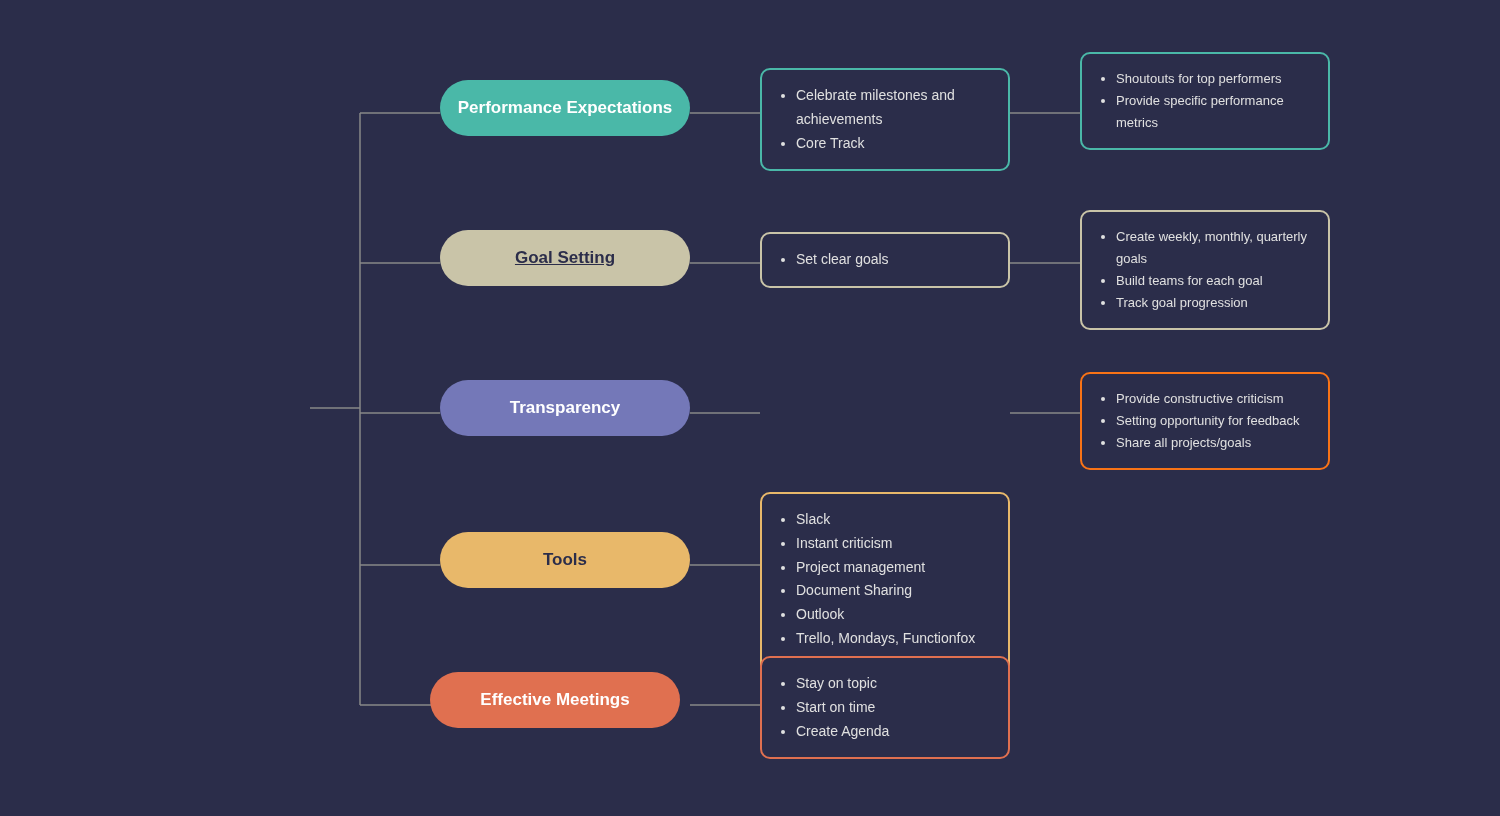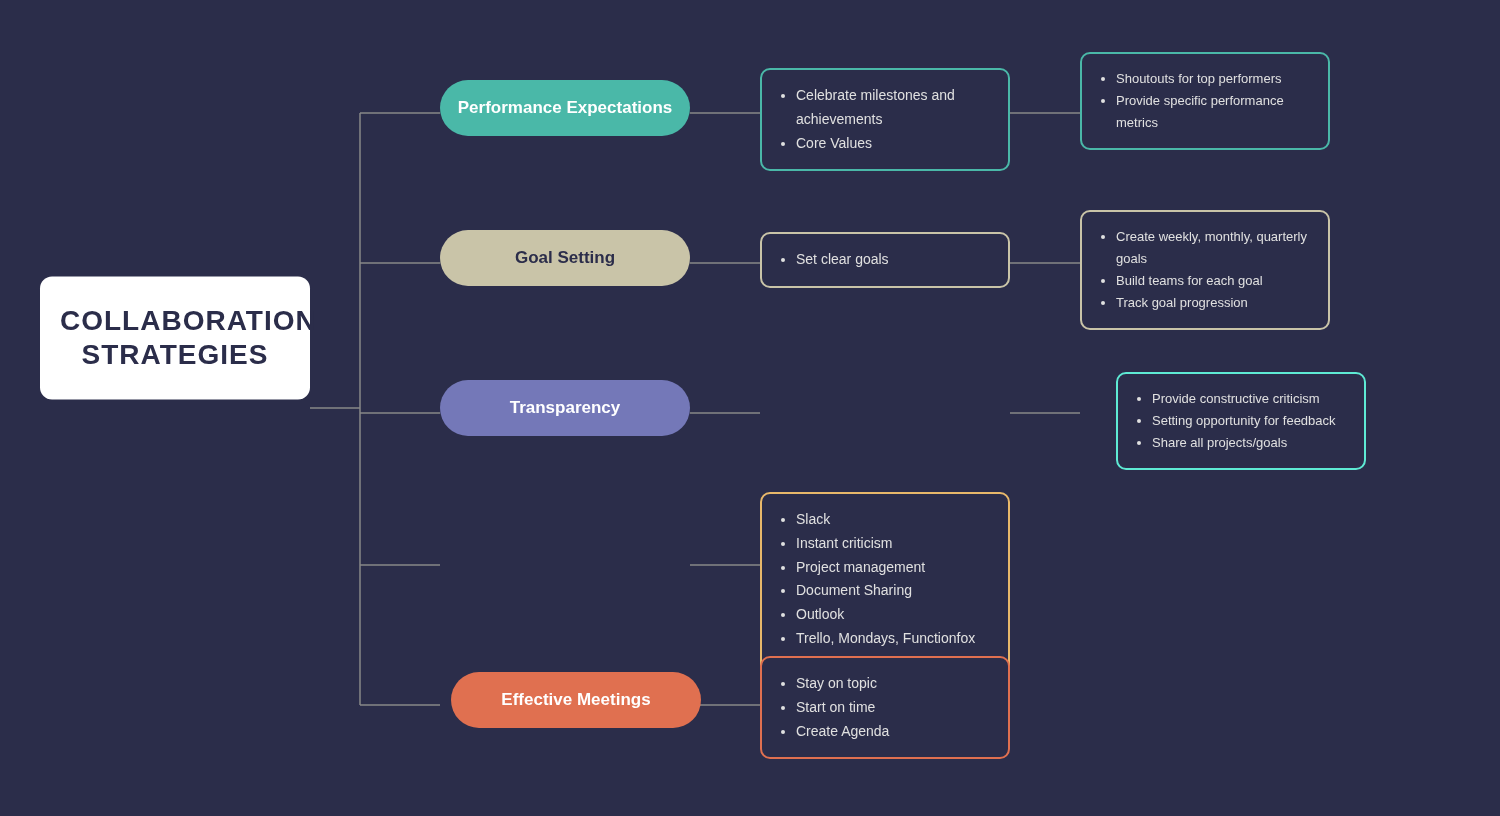--- a/index.html
+++ b/index.html
@@ -91,21 +91,21 @@
     .perf-exp { background-color: #4ab8a8; color: #fff; }
     .perf-exp-border { border: 2px solid #4ab8a8; }
     .perf-exp-border3 { border: 2px solid #4ab8a8; }
 
     .goal-setting { background-color: #c9c4a8; color: #2b2d4a; }
     .goal-border { border: 2px solid #c9c4a8; }
     .goal-border3 { border: 2px solid #c9c4a8; }
 
     .transparency { background-color: #7478b8; color: #fff; }
     .trans-border { border: 2px solid #7478b8; }
-    .trans-border3 { border: 2px solid #5eead4; margin-left: 36px; }
+    .trans-border3 { border: 2px solid #f97316; }
 
     .tools { background-color: #e8b86a; color: #2b2d4a; }
     .tools-border { border: 2px solid #e8b86a; }
 
     .effective-meetings { background-color: #e07050; color: #fff; }
     .meetings-border { border: 2px solid #e07050; }
   </style>
 </head>
 <body>
 
@@ -137,44 +137,40 @@
 
     <line x1="690" y1="705" x2="760" y2="705" stroke="#888" stroke-width="1.5"></line>
 
     <line x1="1010" y1="113" x2="1080" y2="113" stroke="#888" stroke-width="1.5"></line>
 
     <line x1="1010" y1="263" x2="1080" y2="263" stroke="#888" stroke-width="1.5"></line>
 
     <line x1="1010" y1="413" x2="1080" y2="413" stroke="#888" stroke-width="1.5"></line>
   </svg>
 
-  <div class="root-node" style="top: calc(50% - 70px);">
-    <span style="white-space:pre-line; display:block;">COLLABORATION
-STRATEGIES</span>
-  </div>
 
   <div class="branch-node perf-exp" style="left:440px; top:80px;">
     <span>Performance Expectations</span>
   </div>
 
   <div class="level2-node perf-exp-border" style="left:760px; top:68px;">
     <ul>
       <li>Celebrate milestones and achievements</li>
-      <li>Core Values</li>
+      <li>Core Track</li>
     </ul>
   </div>
 
   <div class="level3-node perf-exp-border3" style="left:1080px; top:52px;">
     <ul>
       <li>Shoutouts for top performers</li>
       <li>Provide specific performance metrics</li>
     </ul>
   </div>
 
-  <div class="branch-node goal-setting" style="left:440px; top:230px;">
+  <div class="branch-node goal-setting" style="left:440px; top:230px;text-decoration:underline;">
     <span>Goal Setting</span>
   </div>
 
   <div class="level2-node goal-border" style="left:760px; top:232px;">
     <ul>
       <li>Set clear goals</li>
     </ul>
   </div>
 
   <div class="level3-node goal-border3" style="left:1080px; top:210px;">
@@ -191,34 +187,37 @@
 
 
   <div class="level3-node trans-border3" style="left:1080px; top:372px;">
     <ul>
       <li>Provide constructive criticism</li>
       <li>Setting opportunity for feedback</li>
       <li>Share all projects/goals</li>
     </ul>
   </div>
 
+  <div class="branch-node tools" style="left:440px; top:532px;">
+    <span>Tools</span>
+  </div>
 
   <div class="level2-node tools-border" style="left:760px; top:492px;">
     <ul>
       <li>Slack</li>
       <li>Instant criticism</li>
       <li>Project management</li>
       <li>Document Sharing</li>
       <li>Outlook</li>
       <li>Trello, Mondays, Functionfox</li>
       <li>Google, Airdoc, Venngage</li>
     </ul>
   </div>
 
-  <div class="branch-node effective-meetings" style="left:451px; top:672px;">
+  <div class="branch-node effective-meetings" style="left:430px; top:672px;">
     <span>Effective Meetings</span>
   </div>
 
   <div class="level2-node meetings-border" style="left:760px; top:656px;">
     <ul>
       <li>Stay on topic</li>
       <li>Start on time</li>
       <li>Create Agenda</li>
     </ul>
   </div>

